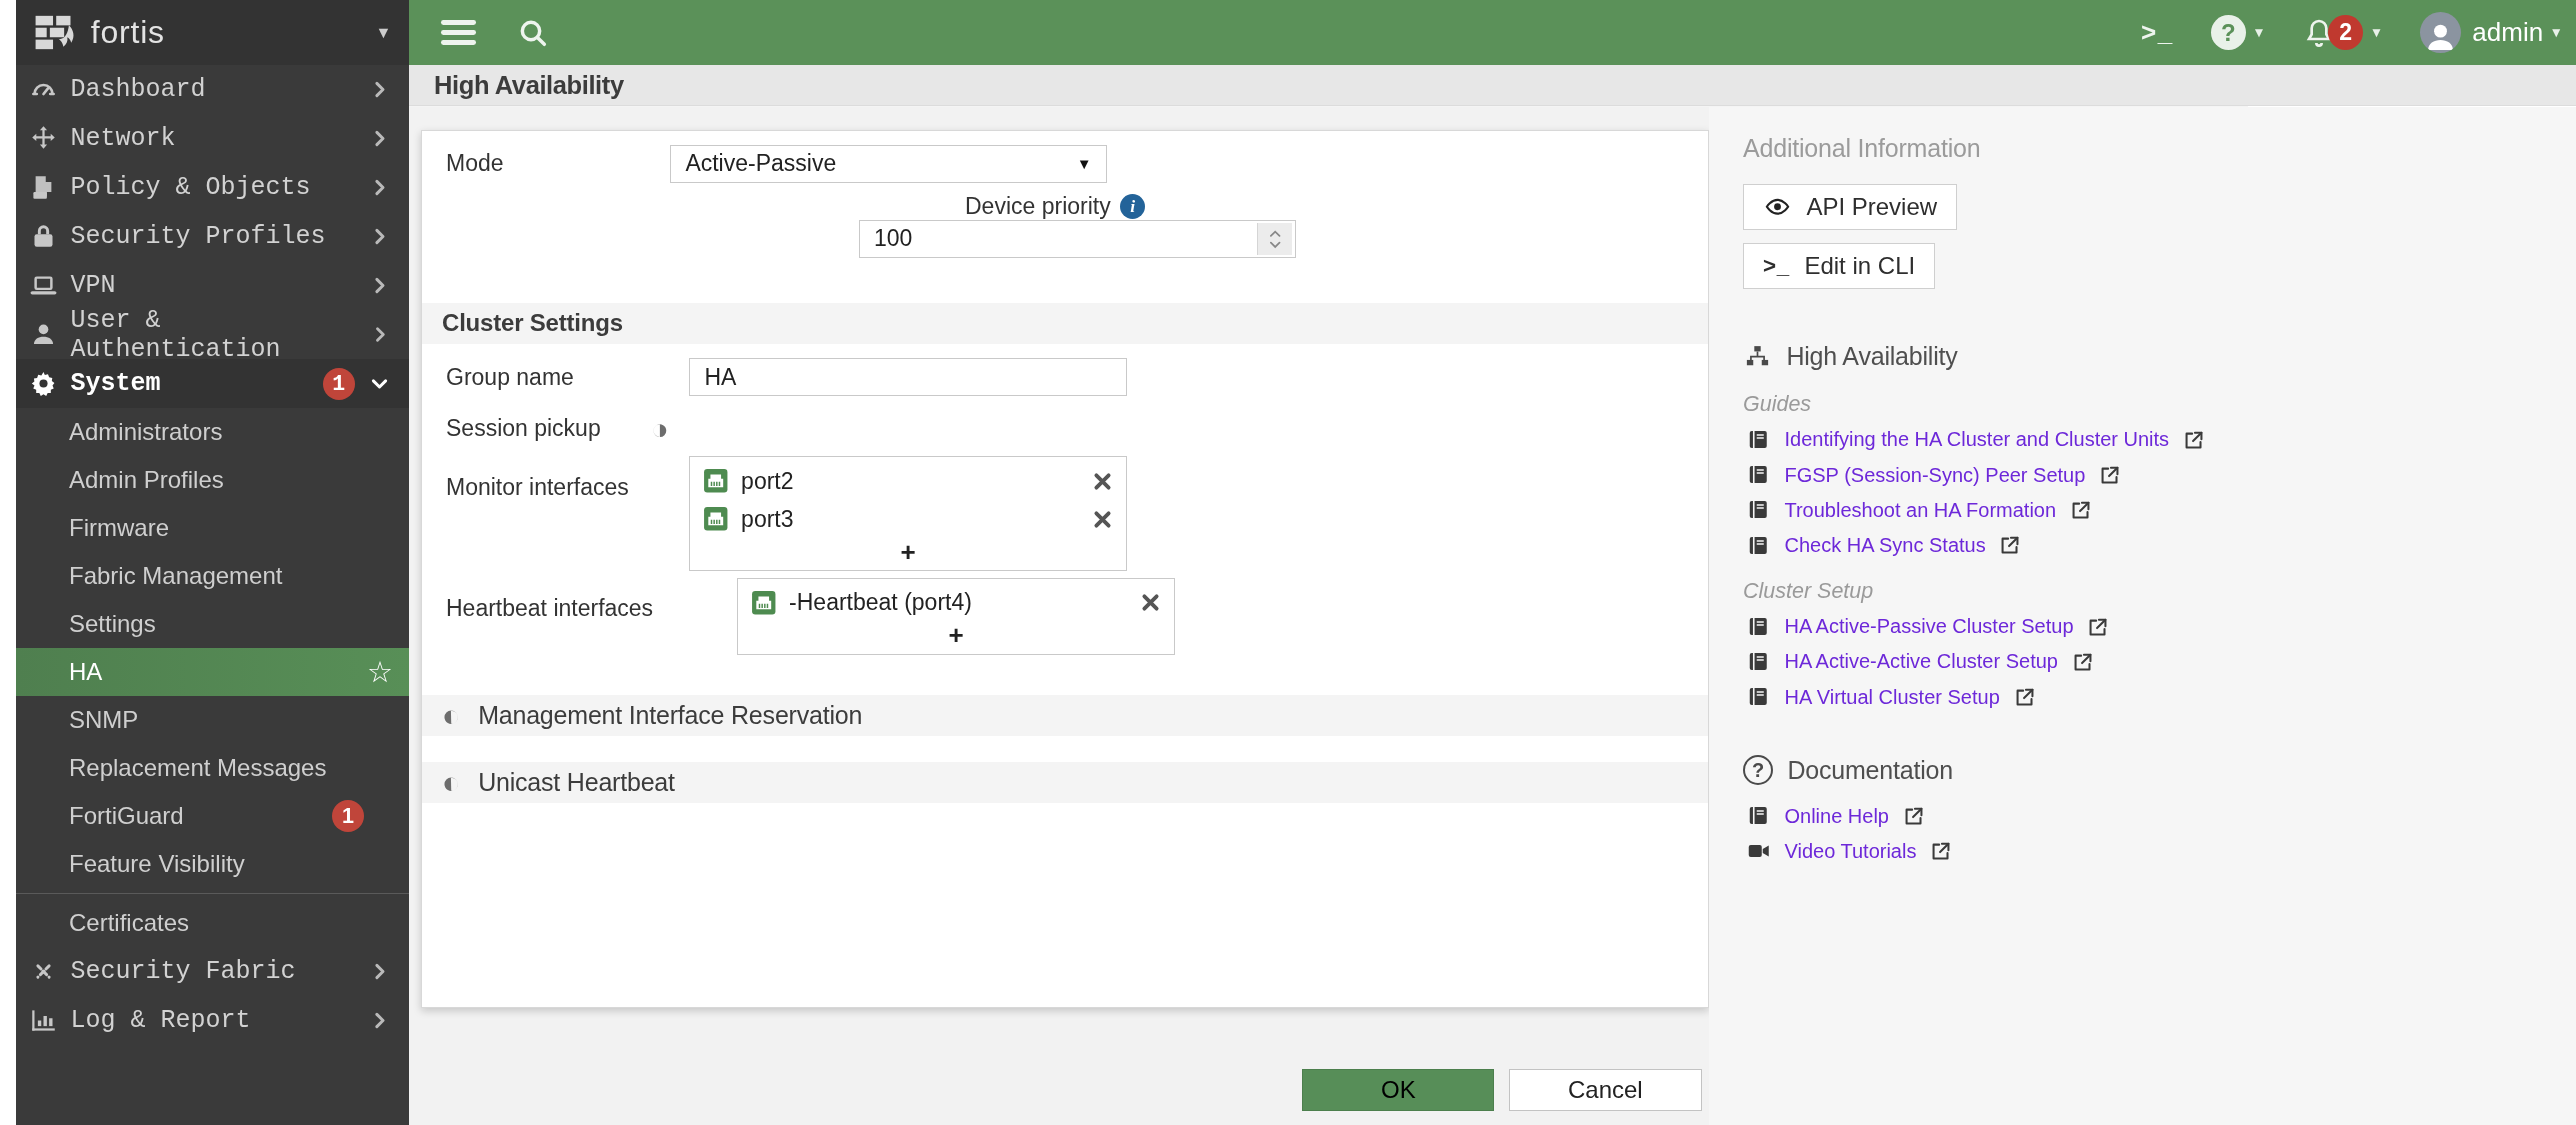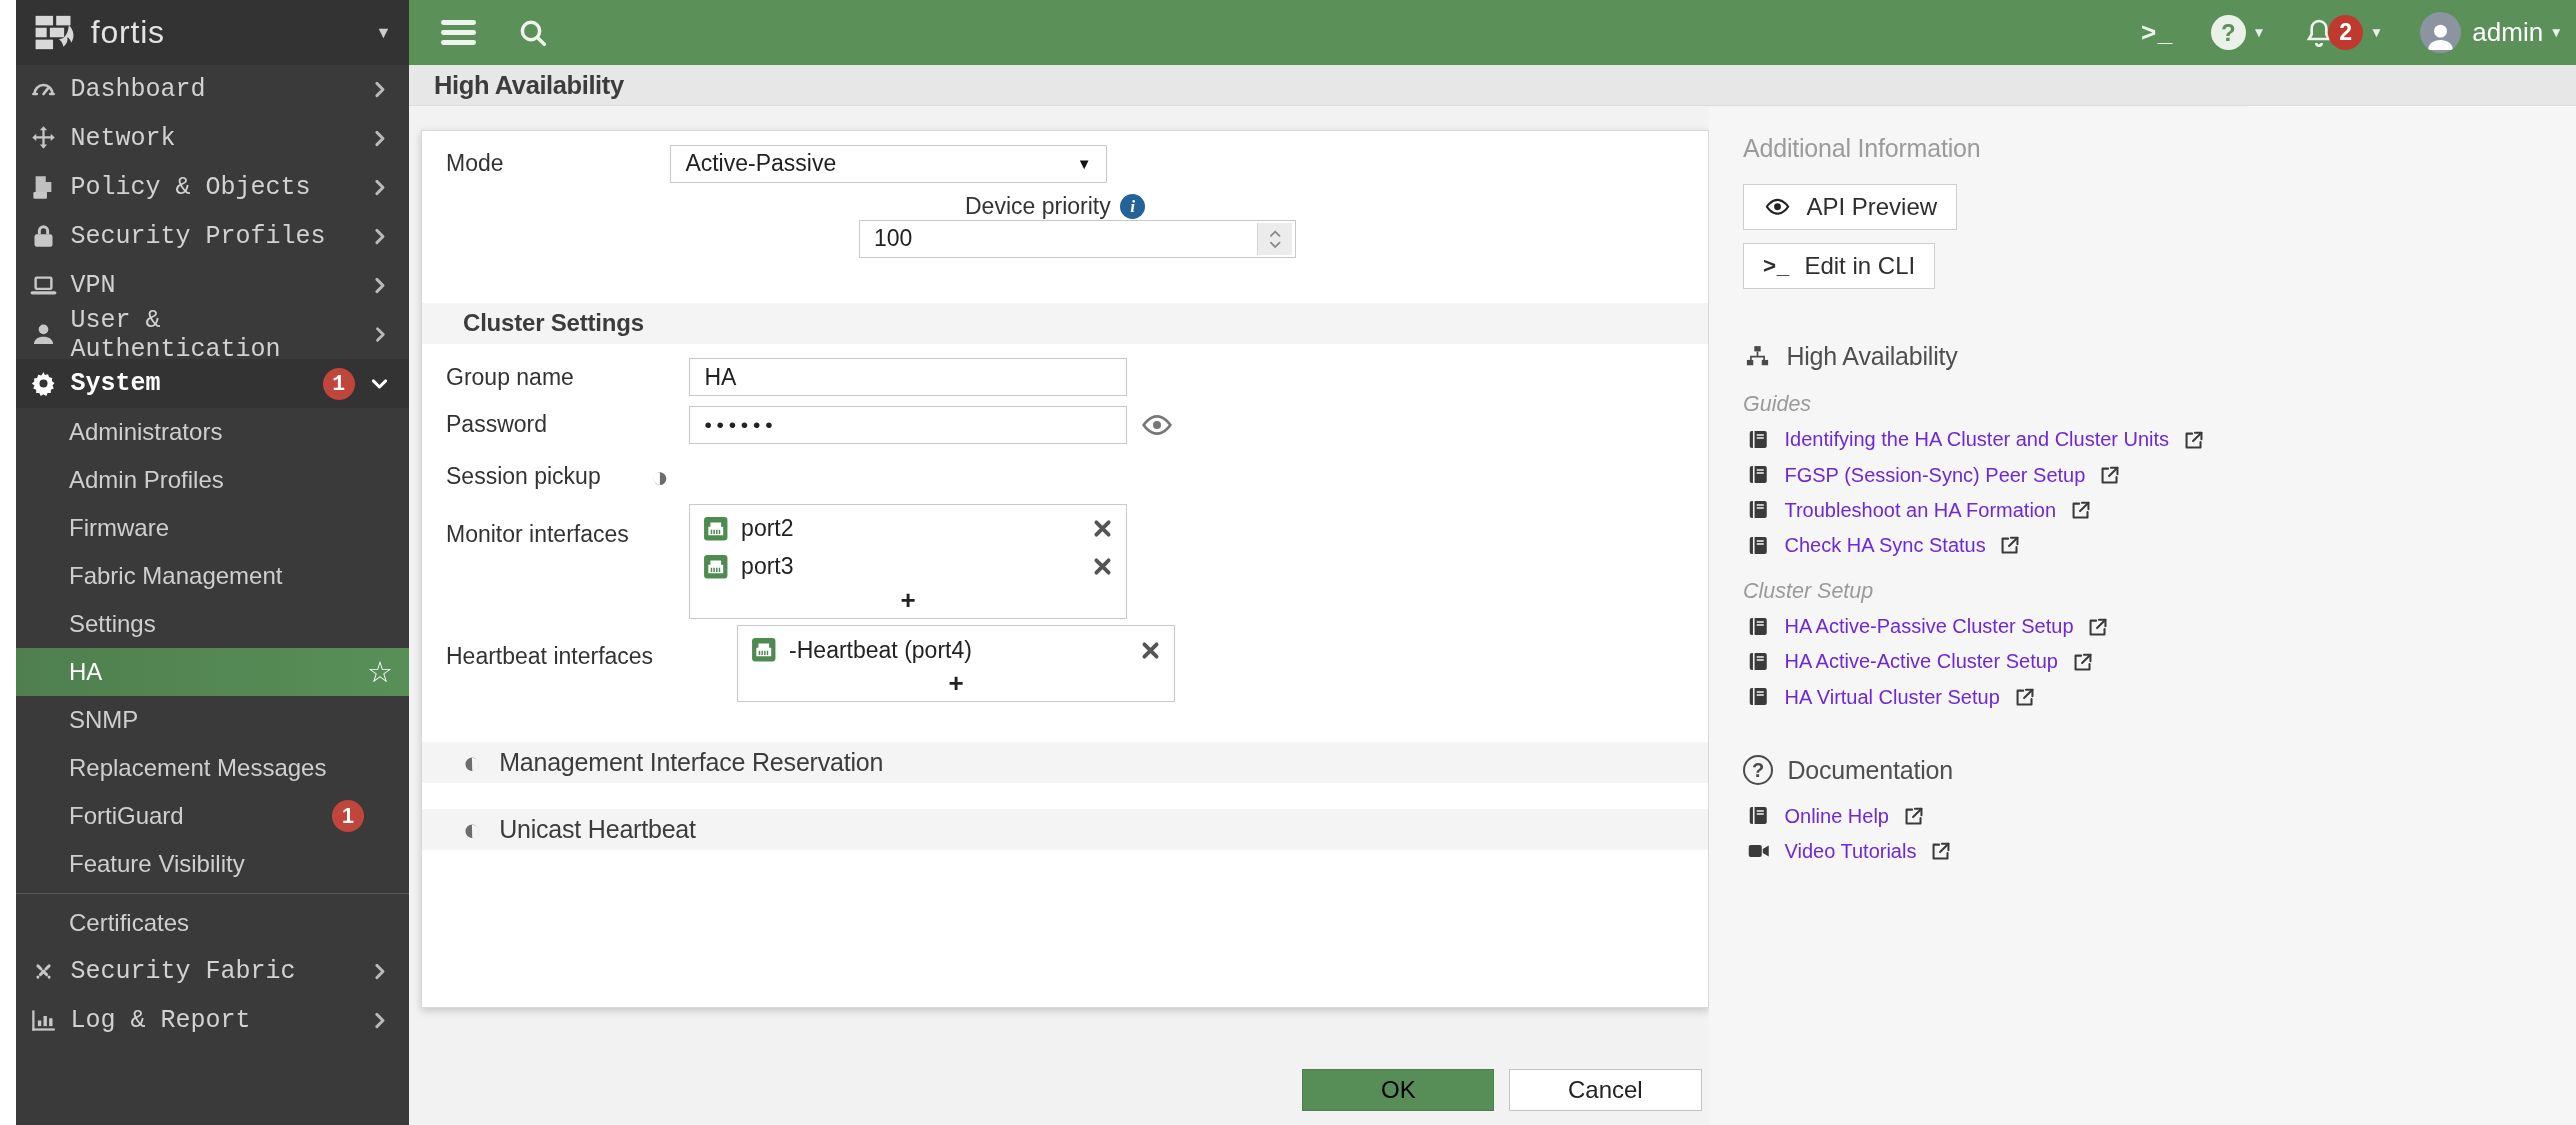--- a/index.html
+++ b/index.html
@@ -75,21 +75,21 @@
   .input.txt { width:438px; }
   .sel-caret { margin-left:auto; font-size:15px; color:#111; }
   .spin { position:absolute; right:2.4px; top:2.4px; bottom:2.4px; width:35px; background:#ececec;
     border-left:0.8px solid #d5d5d5; display:flex; flex-direction:column; align-items:center;
     justify-content:center; gap:1.6px; color:#888; cursor:pointer; }
   .spin svg { width:14.4px; height:9.6px; }
   .info-ico { width:25px; height:25px; border-radius:50%; background:#236399; color:#fff;
     font-size:17.6px; font-weight:bold; font-style:italic; display:flex; align-items:center;
     justify-content:center; font-family:"Liberation Serif",serif; }
   .band { height:41px; background:#f4f4f4; display:flex; align-items:center;
-    padding-left:41px; font-size:24px; font-weight:bold; color:#3c3c3c; letter-spacing:-0.2px; }
+    padding-left:20px; font-size:24px; font-weight:bold; color:#3c3c3c; letter-spacing:-0.2px; }
   .toggle-g { font-size:29.5px; color:#6d6d6d; line-height:1; }
   .band .toggle-g { margin-right:17.6px; font-size:31px; }
   .band-label { font-weight:bold; }
   .multibox { width:438px; border:1.6px solid #c9c9c9; background:#fff; padding:4.8px 0 3.2px 0; }
   .entry { height:38px; display:flex; align-items:center; padding:0 12.8px; }
   .entry .nic { width:25.5px; height:25.5px; margin-right:12.8px; }
   .entry-label { font-size:23px; color:#222; }
   .entry .x { margin-left:auto; width:21px; height:21px; color:#555; cursor:pointer; }
   .addline { height:29px; display:flex; align-items:center; justify-content:center;
     font-size:26px; font-weight:bold; color:#222; cursor:pointer; }
@@ -394,30 +394,20 @@
         <span class="band-label">Cluster Settings</span>
       </div>
 
       <div class="frow" style="margin-top:14.4px;">
         <span class="flabel w-clu">Group name</span>
         <div class="input txt">
           <span>HA</span>
         </div>
       </div>
 
-      <div class="frow" style="margin-top:9.6px;">
-        <span class="flabel w-clu">Password</span>
-        <div class="input txt">
-          <span class="pw-dots">••••••</span>
-        </div>
-        <svg class="eye-out" viewBox="0 0 24 24" fill="none" stroke="currentColor" stroke-width="2">
-          <path d="M2 12s4-6.5 10-6.5S22 12 22 12s-4 6.5-10 6.5S2 12 2 12z"></path>
-            <circle cx="12" cy="12" r="3" fill="currentColor" stroke="none"></circle>
-        </svg>
-      </div>
 
       <div class="frow" style="margin-top:17.6px;">
         <span class="flabel w-clu">Session pickup</span>
         <span class="toggle-g" style="margin-left:-38px;">◑</span>
       </div>
 
       <div class="frow" style="margin-top:12.8px; align-items:flex-start;">
         <span class="flabel w-clu" style="margin-top:17.6px;">Monitor interfaces</span>
         <div class="multibox">
           <div class="entry">

